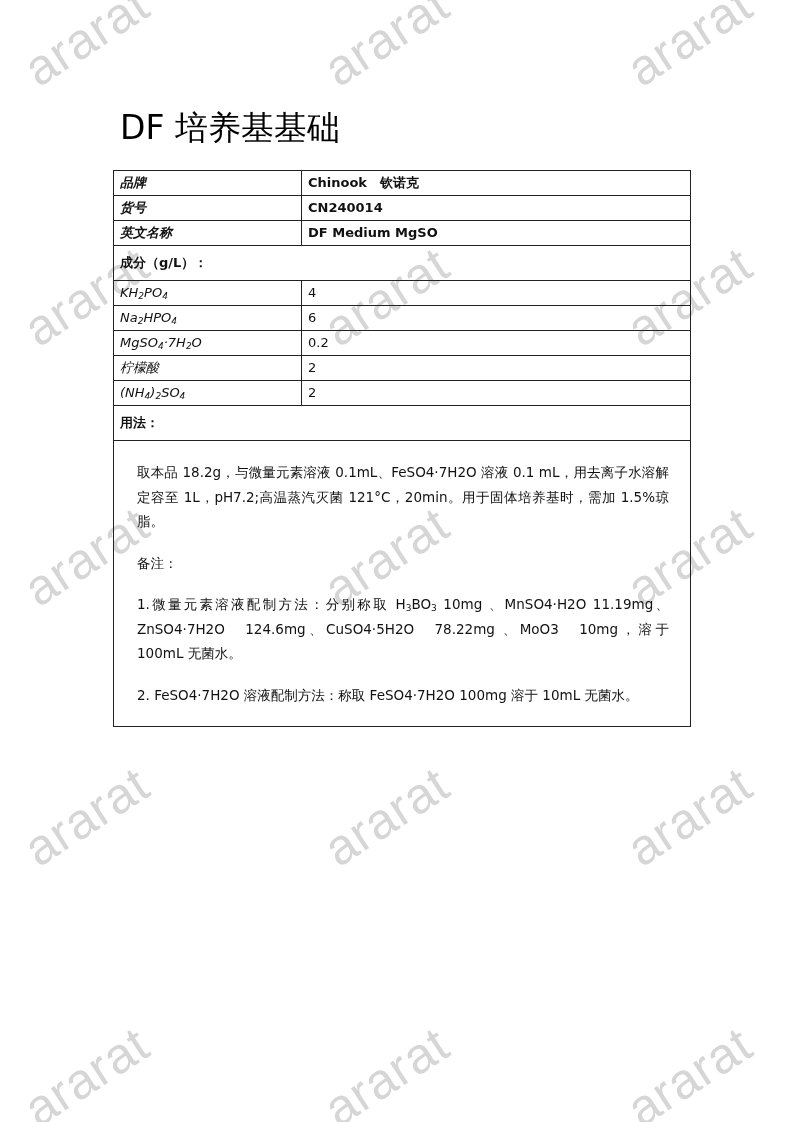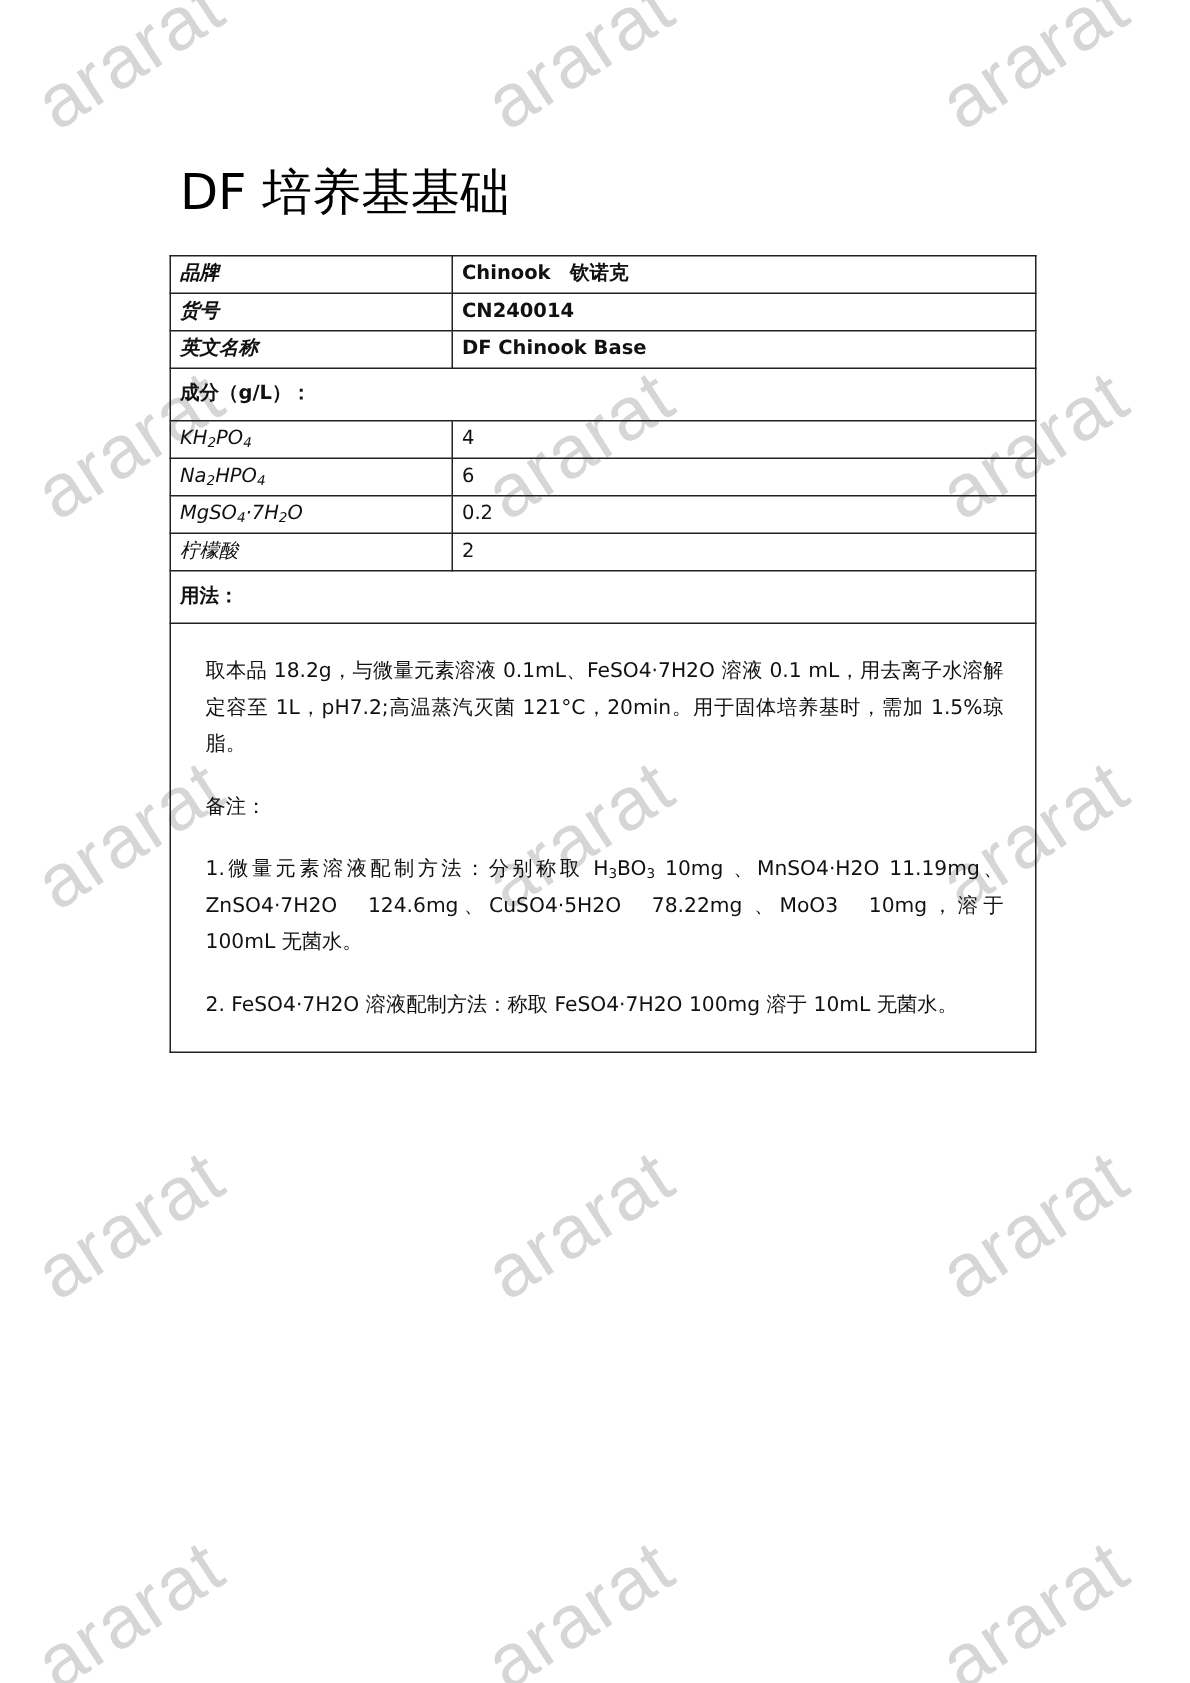--- a/index.html
+++ b/index.html
@@ -117,21 +117,21 @@
     <tr class="info">
       <td class="label-col">品牌</td>
       <td>Chinook　钦诺克</td>
     </tr>
     <tr class="info">
       <td class="label-col">货号</td>
       <td>CN240014</td>
     </tr>
     <tr class="info">
       <td class="label-col">英文名称</td>
-      <td>DF Chinook Base</td>
+      <td>DF Medium MgSO</td>
     </tr>
 
     <tr class="section">
       <td colspan="2">成分（g/L）：</td>
     </tr>
 
     <tr>
       <td class="label-col"><span>KH</span><sub>2</sub><span>PO</span><sub>4</sub></td>
       <td>4</td>
     </tr>
@@ -140,20 +140,24 @@
       <td>6</td>
     </tr>
     <tr>
       <td class="label-col"><span>MgSO</span><sub>4</sub><span>·7H</span><sub>2</sub><span>O</span></td>
       <td>0.2</td>
     </tr>
     <tr>
       <td class="label-col">柠檬酸</td>
       <td>2</td>
     </tr>
+    <tr>
+      <td class="label-col"><span>(NH</span><sub>4</sub><span>)</span><sub>2</sub><span>SO</span><sub>4</sub></td>
+      <td>2</td>
+    </tr>
 
     <tr class="section">
       <td colspan="2">用法：</td>
     </tr>
 
     <tr>
       <td colspan="2" class="usage">
         <p>取本品 18.2g，与微量元素溶液 0.1mL、FeSO4·7H2O 溶液 0.1 mL，用去离子水溶解定容至 1L，pH7.2;高温蒸汽灭菌 121°C，20min。用于固体培养基时，需加 1.5%琼脂。</p>
         <p>备注：</p>
         <p><span>1.微量元素溶液配制方法：分别称取 H</span><sub>3</sub><span>BO</span><sub>3</sub><span> 10mg 、MnSO4·H2O 11.19mg、ZnSO4·7H2O　124.6mg、CuSO4·5H2O　78.22mg 、MoO3　10mg，溶于 100mL 无菌水。</span></p>

